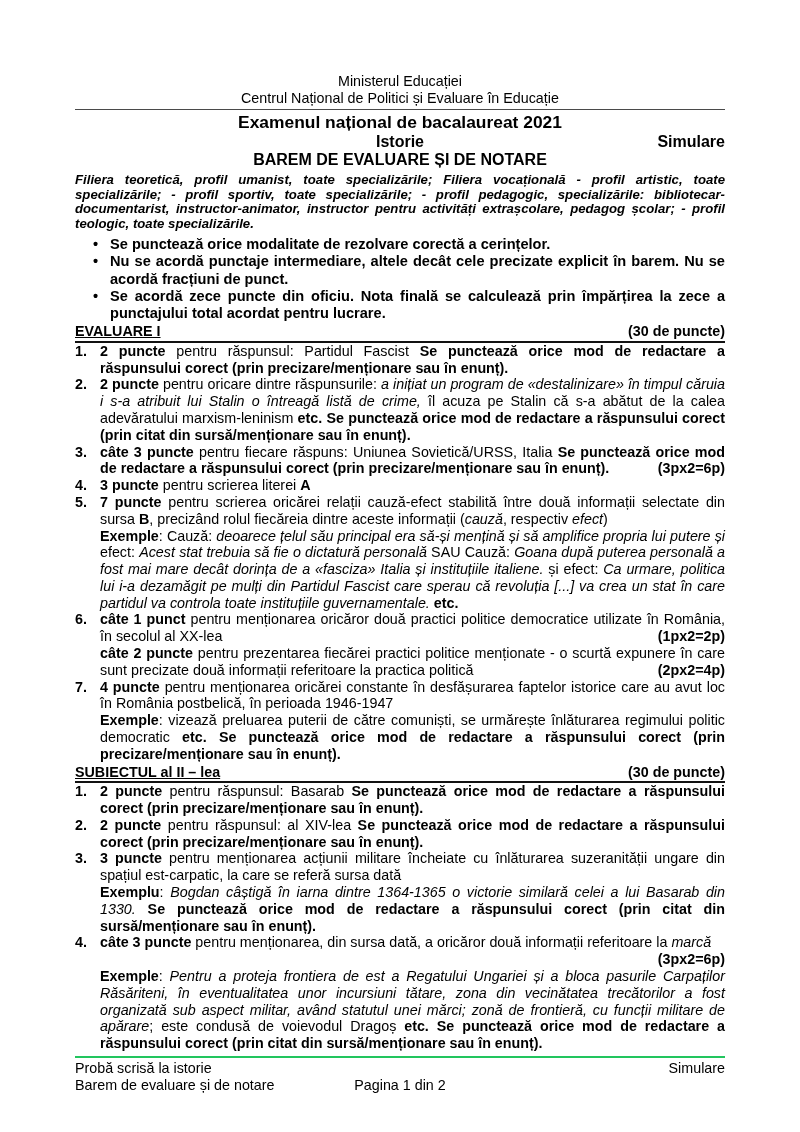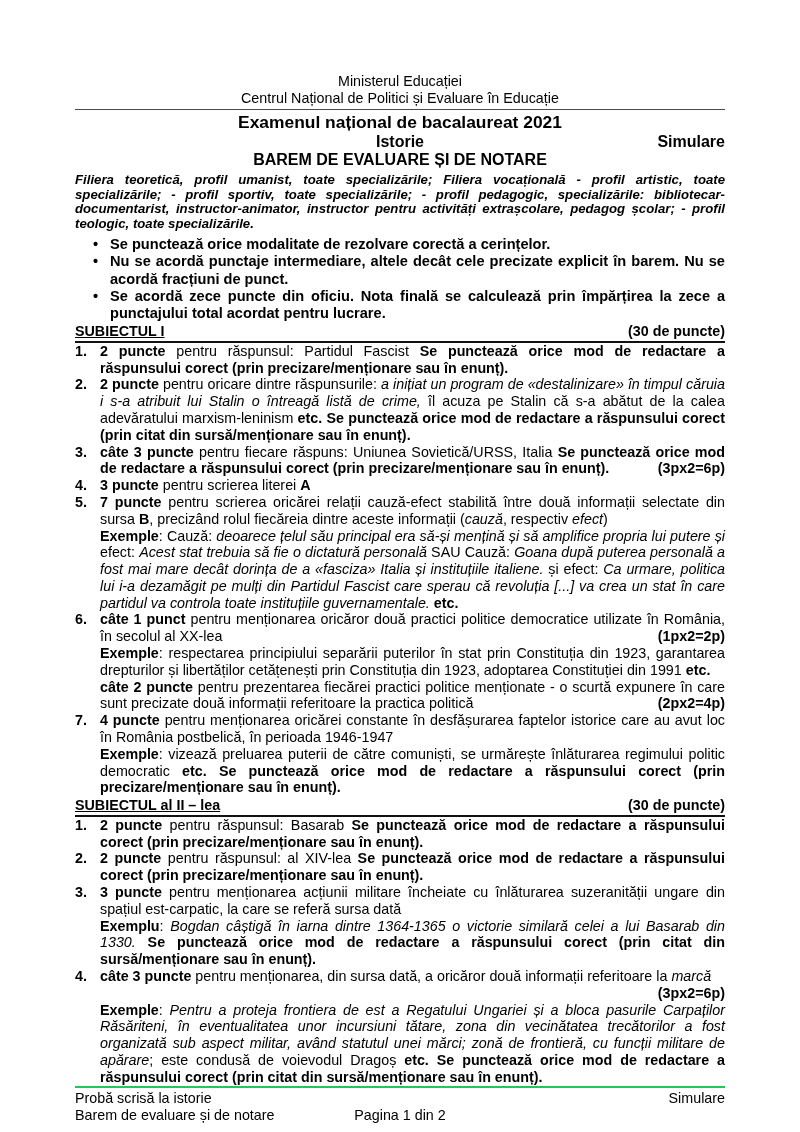--- a/index.html
+++ b/index.html
@@ -91,21 +91,21 @@
         <span class="btext">Nu se acordă punctaje intermediare, altele decât cele precizate explicit în barem. Nu se acordă fracțiuni de punct.</span>
       </li>
       <li>
         <span class="marker">•</span>
         <span class="btext">Se acordă zece puncte din oficiu. Nota finală se calculează prin împărțirea la zece a punctajului total acordat pentru lucrare.</span>
       </li>
     </ul>
 
   <div id="sections">
       <div class="sec-head">
-        <span class="sec-title">SUBIECTUL I</span>
+        <span class="sec-title">EVALUARE I</span>
         <span class="sec-points">(30 de puncte)</span>
       </div>
       <div class="item">
         <div class="num">1.</div>
         <div class="body">
           <p class="para"><span class="b">2 puncte </span><span>pentru răspunsul: Partidul Fascist </span><span class="b">Se punctează orice mod de redactare a răspunsului corect (prin precizare/menționare sau în enunț).</span></p>
         </div>
       </div>
       <div class="item">
         <div class="num">2.</div>
@@ -129,21 +129,20 @@
         <div class="num">5.</div>
         <div class="body">
           <p class="para"><span class="b">7 puncte </span><span>pentru scrierea oricărei relații cauză-efect stabilită între două informații selectate din sursa </span><span class="b">B</span><span>, precizând rolul fiecăreia dintre aceste informații (</span><span class="i">cauză</span><span>, respectiv </span><span class="i">efect</span><span>)</span></p>
           <p class="para"><span class="b">Exemple</span><span>: Cauză: </span><span class="i">deoarece țelul său principal era să-și mențină și să amplifice propria lui putere și </span><span>efect: </span><span class="i">Acest stat trebuia să fie o dictatură personală </span><span>SAU Cauză: </span><span class="i">Goana după puterea personală a fost mai mare decât dorința de a «fasciza» Italia și instituțiile italiene. </span><span>și efect: </span><span class="i">Ca urmare, politica lui i-a dezamăgit pe mulți din Partidul Fascist care sperau că revoluția [...] va crea un stat în care partidul va controla toate instituțiile guvernamentale. </span><span class="b">etc.</span></p>
         </div>
       </div>
       <div class="item">
         <div class="num">6.</div>
         <div class="body">
           <p class="para"><span class="b">câte 1 punct </span><span>pentru menționarea oricăror două practici politice democratice utilizate în România, în secolul al XX-lea</span><span class="ptag">(1px2=2p)</span></p>
-          <p class="para"><span class="b">Exemple</span><span>: respectarea principiului separării puterilor în stat prin Constituția din 1923, garantarea drepturilor și libertăților cetățenești prin Constituția din 1923, adoptarea Constituției din 1991 </span><span class="b">etc.</span></p>
           <p class="para"><span class="b">câte 2 puncte </span><span>pentru prezentarea fiecărei practici politice menționate - o scurtă expunere în care sunt precizate două informații referitoare la practica politică</span><span class="ptag">(2px2=4p)</span></p>
         </div>
       </div>
       <div class="item">
         <div class="num">7.</div>
         <div class="body">
           <p class="para"><span class="b">4 puncte </span><span>pentru menționarea oricărei constante în desfășurarea faptelor istorice care au avut loc în România postbelică, în perioada 1946-1947</span></p>
           <p class="para"><span class="b">Exemple</span><span>: vizează preluarea puterii de către comuniști, se urmărește înlăturarea regimului politic democratic </span><span class="b">etc. Se punctează orice mod de redactare a răspunsului corect (prin precizare/menționare sau în enunț).</span></p>
         </div>
       </div>

